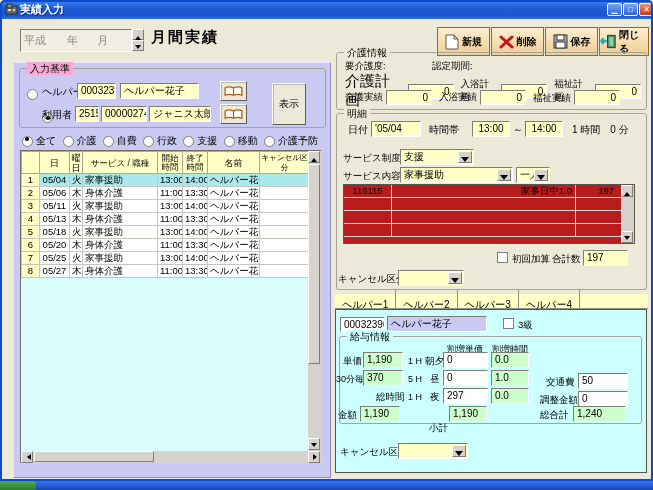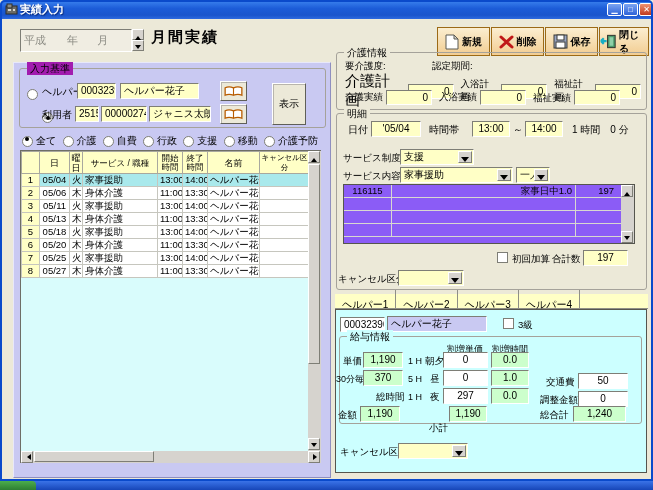--- a/index.html
+++ b/index.html
@@ -11,24 +11,24 @@
   }
   .abs { position:absolute; }
   .lab { position:absolute; font-size:10px; line-height:12px; white-space:nowrap; }
   .s95 { font-size:9.5px; } .s9 { font-size:9px; } .bold { font-weight:bold; }
   .fld {
     position:absolute; height:16px; background:#fff;
     border:1px solid; border-color:#7E7E76 #FFFFFF #FFFFFF #7E7E76;
     font-size:10px; line-height:13px; padding:0 3px; overflow:hidden; white-space:nowrap;
   }
   .ylw { background:#FFFFC6; } .grn { background:#CCFFCC; } .lav2 { background:#C9C9F2; }
-  .ra { text-align:center; } .ctr { text-align:center; }
+  .ra { text-align:left; } .ctr { text-align:center; }
   .grp { position:absolute; border:1px solid #A5A29A; border-radius:3px; }
   .glabel { position:absolute; top:-7px; left:7px; font-size:10px; line-height:13px; padding:0 3px; background:#ECE9D8; white-space:nowrap; }
-  .onlav > .glabel { background:#a21caf; }
+  .onlav > .glabel { background:#f9a8d4; }
   .oncyan > .glabel { background:#CCFFFF; }
   .rb { display:inline-block; width:11px; height:11px; border-radius:50%; background:#fff; border:1px solid #7E7E76; position:relative; flex:none; }
   .rb.on::after { content:""; position:absolute; left:3px; top:3px; width:4px; height:4px; border-radius:50%; background:#000; }
   .cbx { position:absolute; width:11px; height:11px; background:#fff; border:1px solid #7E7E76; }
   .btn3d {
     position:absolute; background:#ECE9D8; border:1px solid;
     border-color:#FFFFFF #5F5F58 #5F5F58 #FFFFFF; box-shadow:1px 1px 0 #B8B5AC inset;
     font-size:10px; text-align:center; cursor:default;
   }
   .dbtn { position:absolute; top:1px; right:1px; bottom:1px; width:14px; background:#D6D3CE;
@@ -77,21 +77,21 @@
   
   .sb { position:absolute; background:#D6D3CE; }
   .sbtn { position:absolute; width:12px; height:12px; background:#D6D3CE; border:1px solid; border-color:#FFFFFF #7E7E76 #7E7E76 #FFFFFF; }
   .sbtn::after { content:""; position:absolute; }
   .sbtn.up::after { left:2px; top:3px; border:3px solid transparent; border-bottom:4px solid #000; }
   .sbtn.down::after { left:2px; top:4px; border:3px solid transparent; border-top:4px solid #000; }
   .sbtn.left::after { left:2px; top:2px; border:3px solid transparent; border-right:4px solid #000; }
   .sbtn.right::after { left:4px; top:2px; border:3px solid transparent; border-left:4px solid #000; }
   .thumb { position:absolute; background:#D6D3CE; border:1px solid; border-color:#FFFFFF #7E7E76 #7E7E76 #FFFFFF; }
   
-  .svclist { position:absolute; left:343px; top:184px; width:292px; height:60px; background:#8b5cf6; border:1px solid #55554E; }
+  .svclist { position:absolute; left:343px; top:184px; width:292px; height:60px; background:#b91c1c; border:1px solid #55554E; }
   .svc-row { display:flex; height:13px; font-size:9.5px; line-height:12px; border-bottom:1px solid #D8D8D0; }
   .svc-row > span { overflow:hidden; white-space:nowrap; border-right:1px solid #D8D8D0; padding:0 3px; }
   .svc-c0 { width:48px; text-align:center; } .svc-c1 { width:184px;text-align:right; } .svc-c2 { width:41px; text-align:right; border-right:none !important; }
   
   .tabstrip { position:absolute; left:335px; top:294px; width:313px; height:15px; background:#FFFFC6;
     border-bottom:1px solid #8F8F86; display:flex; align-items:center; font-size:10px; }
   .tab { padding:8px 7px; border-right:1px solid #8F8F86; height:23px; line-height:13px; white-space:nowrap; }
   .tabpanel { position:absolute; left:335px; top:309px; width:312px; height:164px; background:#CCFFFF; border:1px solid #55554E; }
   .icon-svg { display:block; }
 </style>

